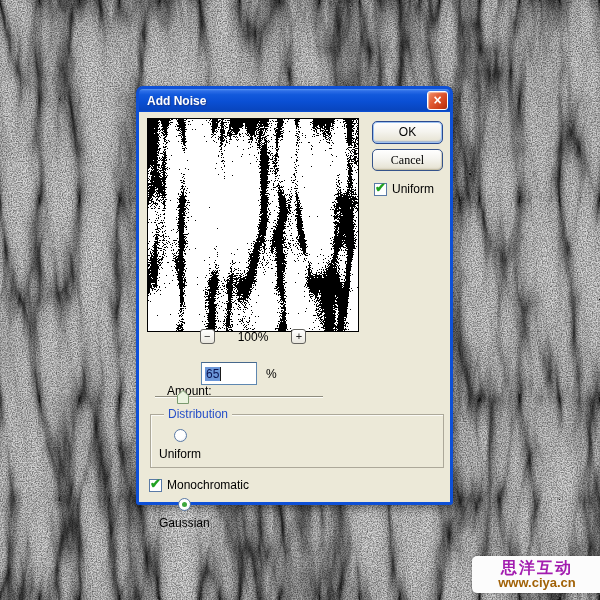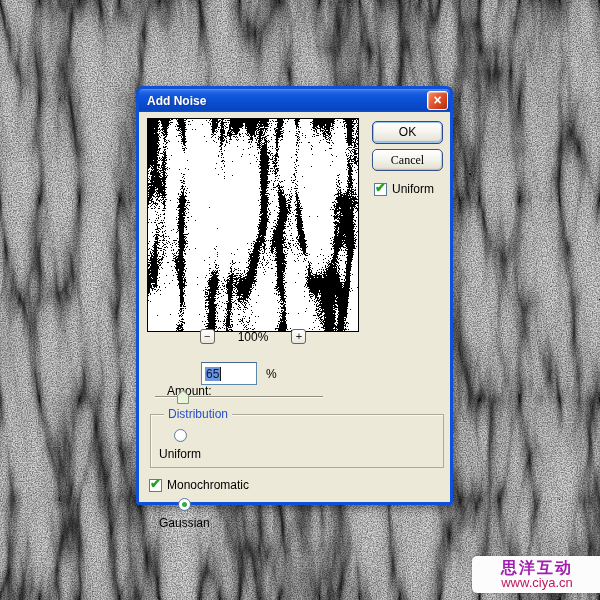--- a/index.html
+++ b/index.html
@@ -87,21 +87,21 @@
   .xpbtn.cancel { top:37px;font-family:Liberation Serif, serif; }
 
   
   .watermark {
     position:absolute; left:472px; top:556px; width:130px; height:37px;
     background:#FCFCFC; border-radius:5px 0 0 5px;
     display:flex; flex-direction:column; align-items:center; justify-content:center;
     box-shadow:0 0 3px rgba(0,0,0,.25);
   }
   .wm1 { font-size:16px; font-weight:bold; letter-spacing:2px; color:#a21caf; line-height:17px; }
-  .wm2 { font-size:13px; font-weight:normal; color:#be185d; line-height:14px; }
+  .wm2 { font-size:13px; font-weight:bold; color:#a16207; line-height:14px; }
 </style>
 </head>
 <body>
 
 <div id="stage">
 
   <svg id="bg" width="600" height="600" xmlns="http://www.w3.org/2000/svg">
     <defs>
       <filter id="woodBG" x="0" y="0" width="100%" height="100%" color-interpolation-filters="sRGB">
         <feTurbulence type="turbulence" baseFrequency="0.025 0.005" numOctaves="4" seed="12" result="veins"></feTurbulence>

